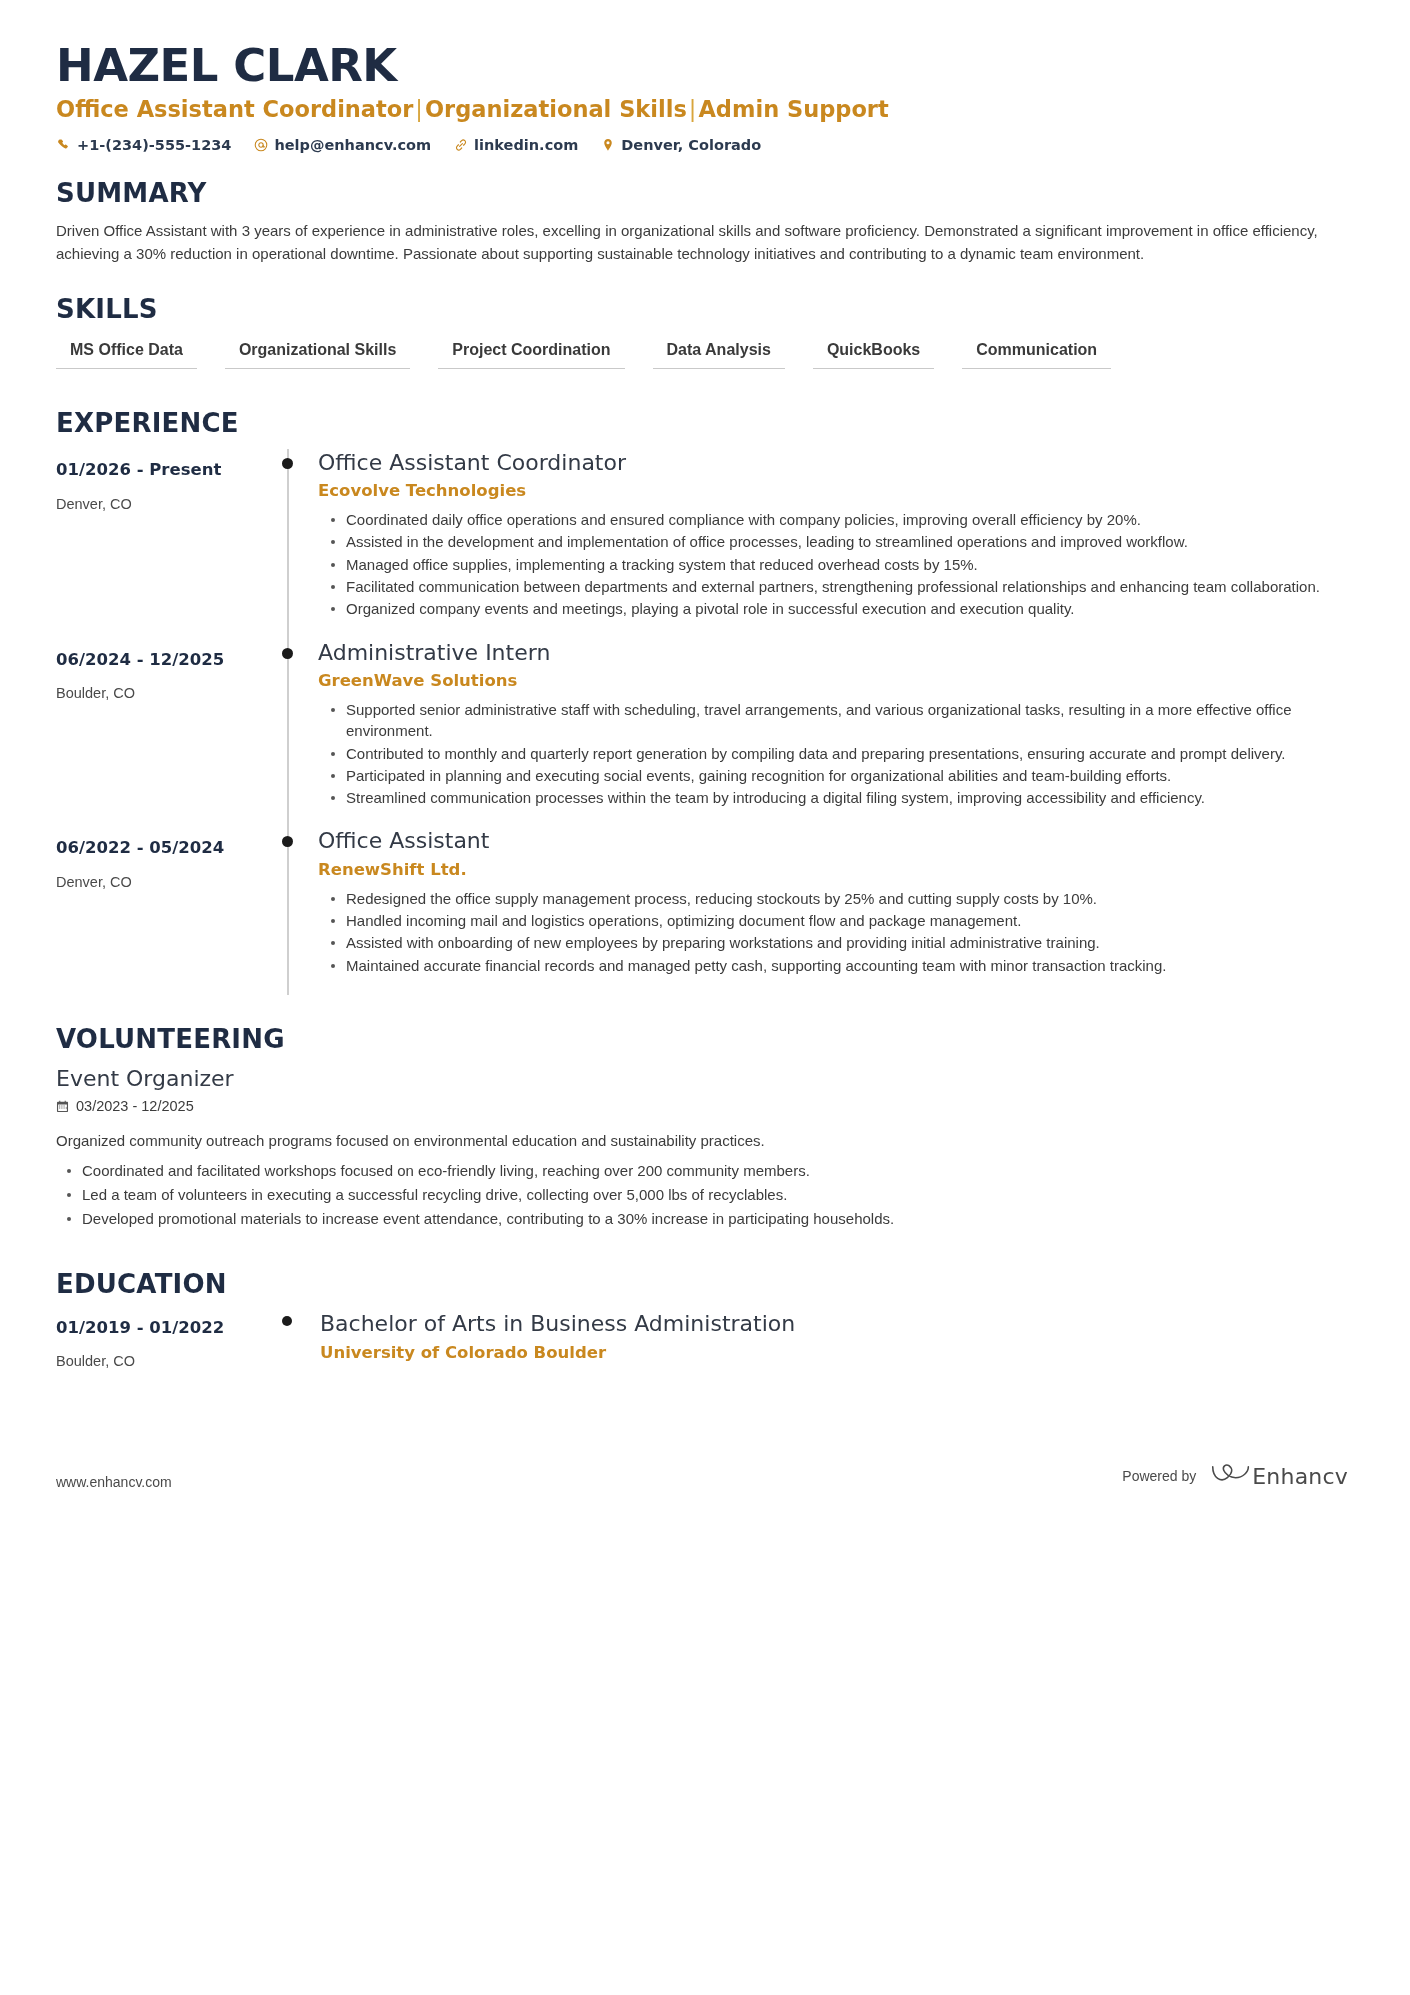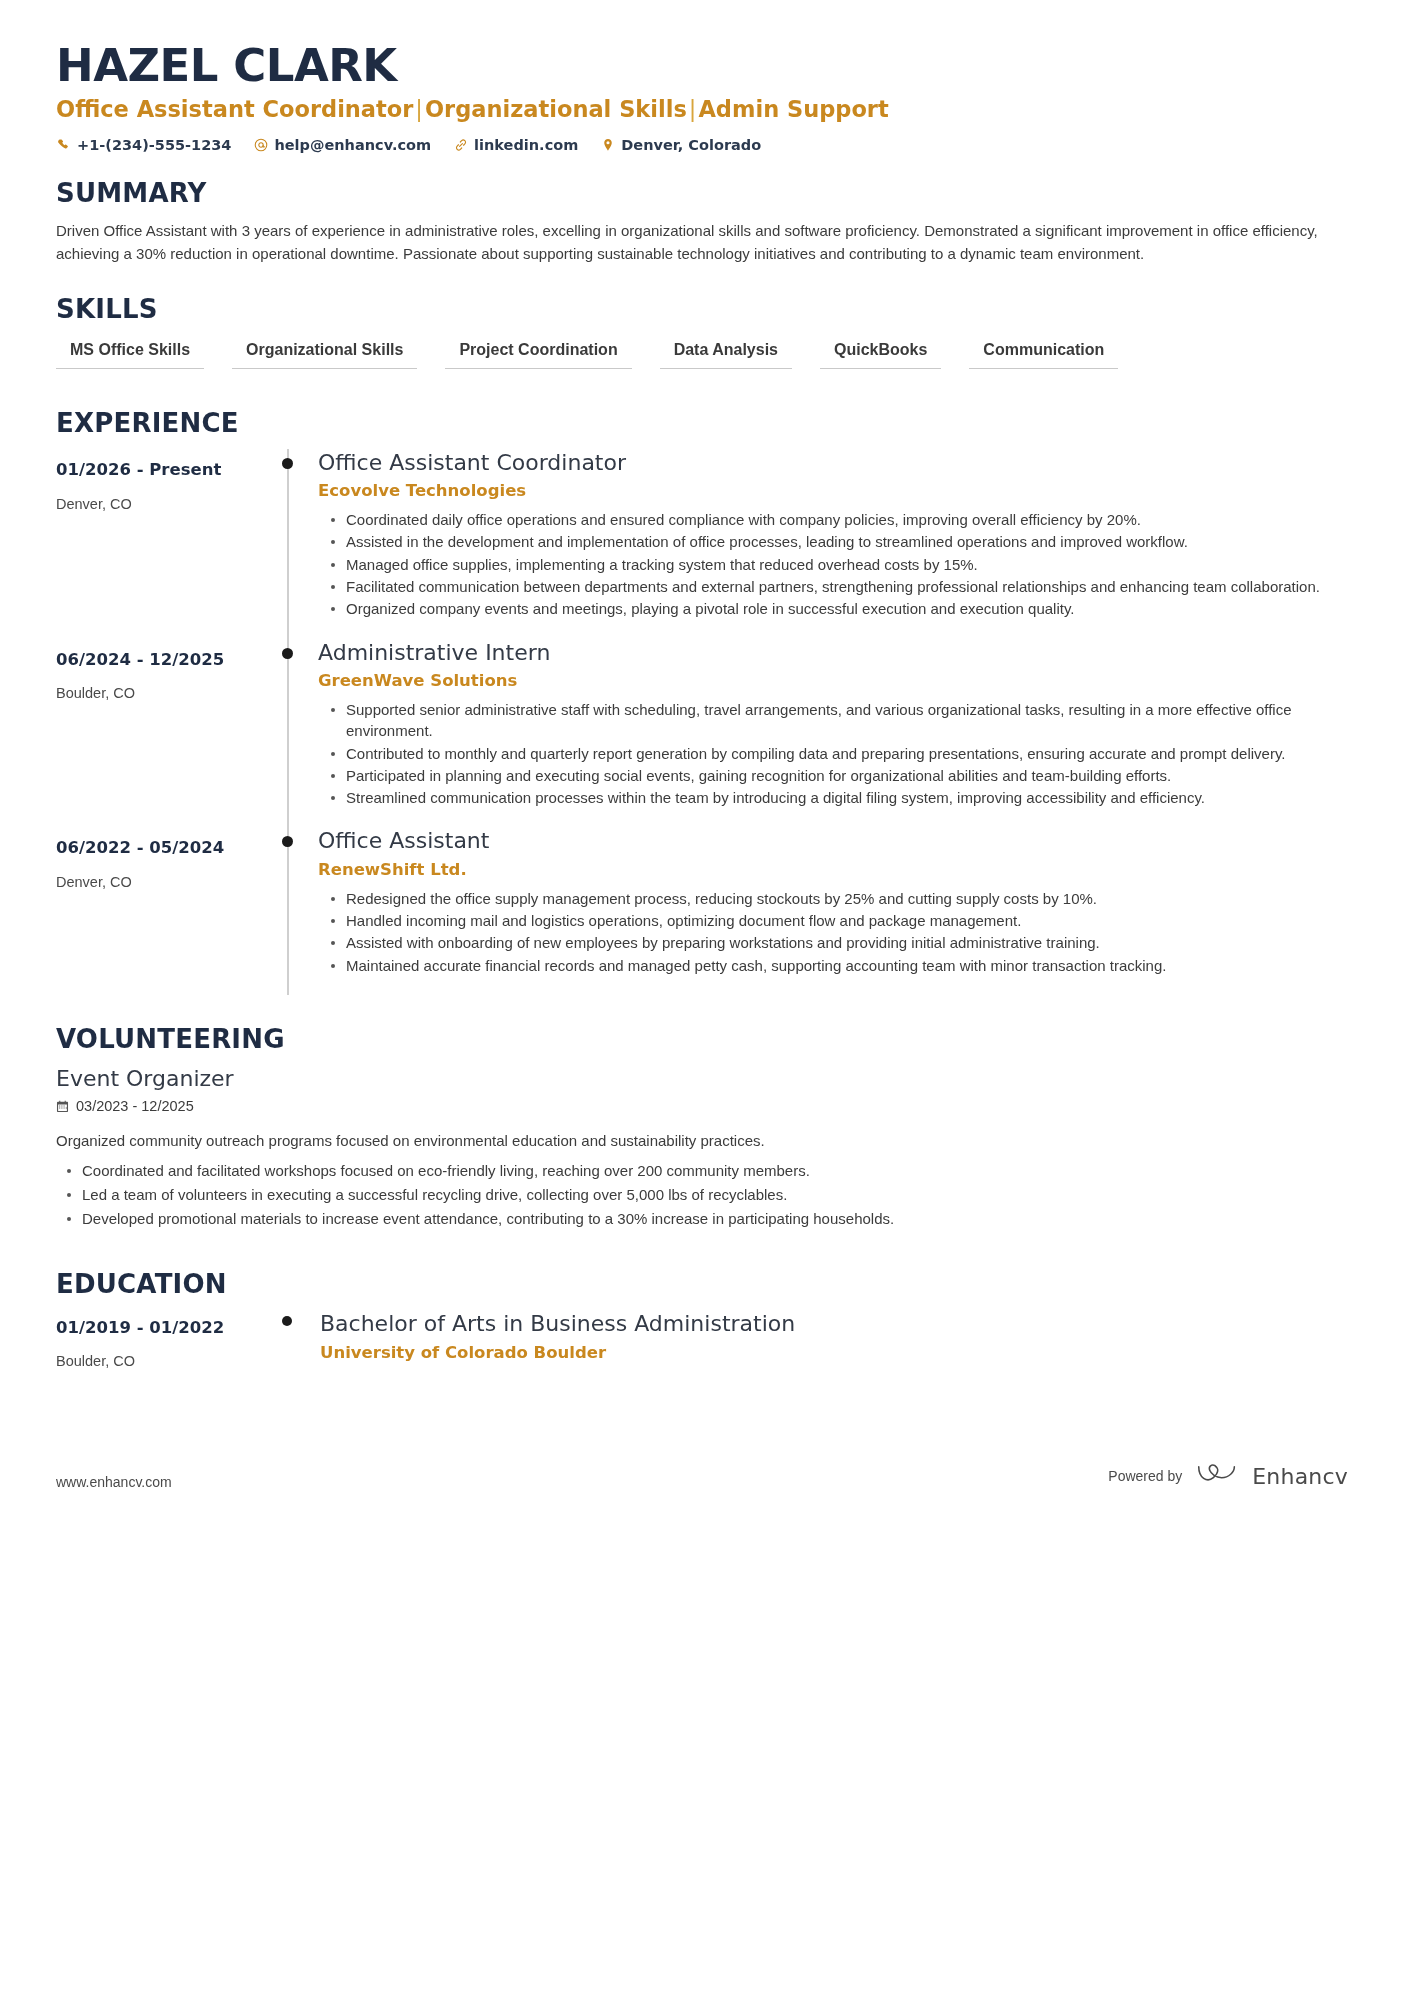--- a/index.html
+++ b/index.html
@@ -277,21 +277,21 @@
     left: 56px;
     right: 62px;
     bottom: 42px;
     display: flex;
     align-items: flex-end;
     justify-content: space-between;
   }
   .footer-url { font-size: 14px; color: #4a4a4a; }
   .footer-right { display: flex; align-items: center; gap: 14px; }
   .footer-powered { font-size: 14px; color: #4a4a4a; }
-  .footer-logo { display: flex; align-items: center; gap: 14px; }
+  .footer-logo { display: flex; align-items: center; gap: 0; }
   .footer-logo-name {
     font-family: "DejaVu Sans", sans-serif;
     font-size: 22px;
     color: #4a4a4a;
     letter-spacing: 0.2px;
   }
   .gap-md { height: 26px; }
   .gap-lg { height: 36px; }
 </style>
 </head>
@@ -352,21 +352,21 @@
   <div class="section">
     <h2 class="section-title">SUMMARY</h2>
     <p class="summary-text">Driven Office Assistant with 3 years of experience in administrative roles, excelling in organizational skills and software proficiency. Demonstrated a significant improvement in office efficiency, achieving a 30% reduction in operational downtime. Passionate about supporting sustainable technology initiatives and contributing to a dynamic team environment.</p>
   </div>
 
   <div class="gap-md"></div>
 
   <div class="section">
     <h2 class="section-title">SKILLS</h2>
     <div class="skills-row">
-      <div class="skill-chip">MS Office Skills</div>
+      <div class="skill-chip">MS Office Data</div>
       <div class="skill-chip">Organizational Skills</div>
       <div class="skill-chip">Project Coordination</div>
       <div class="skill-chip">Data Analysis</div>
       <div class="skill-chip">QuickBooks</div>
       <div class="skill-chip">Communication</div>
     </div>
   </div>
 
   <div class="gap-lg"></div>
 

